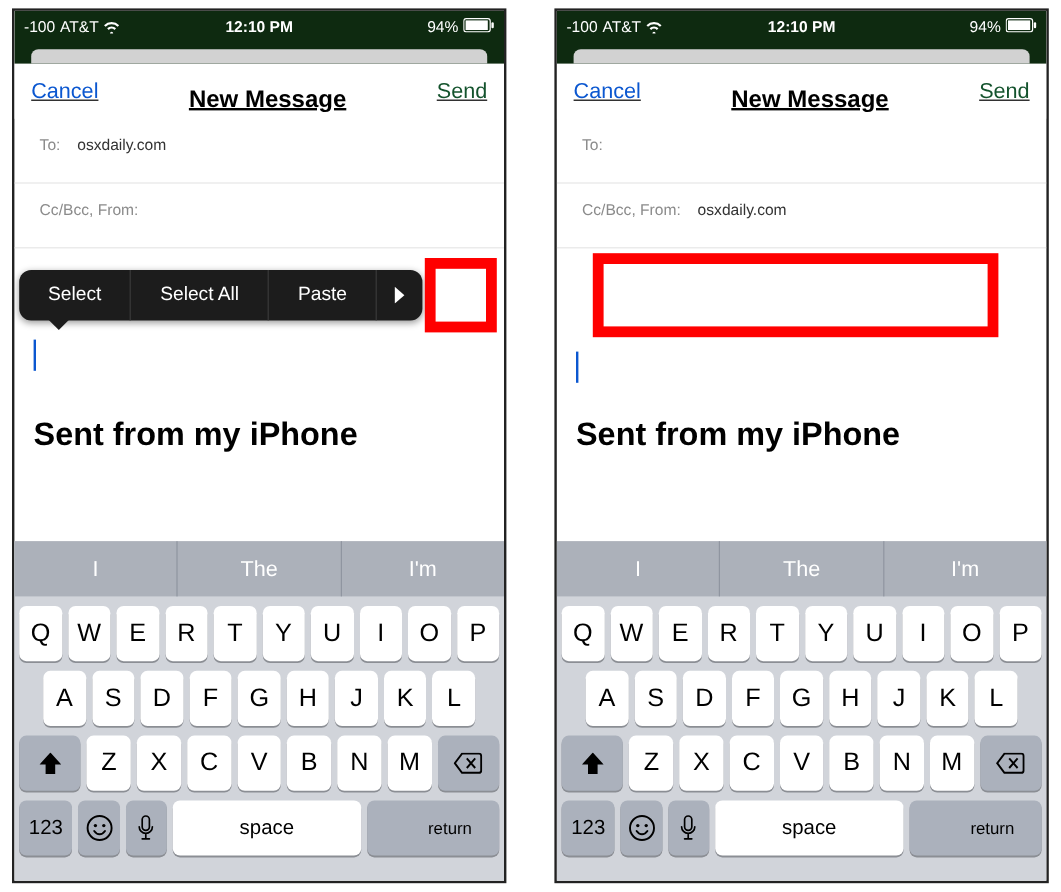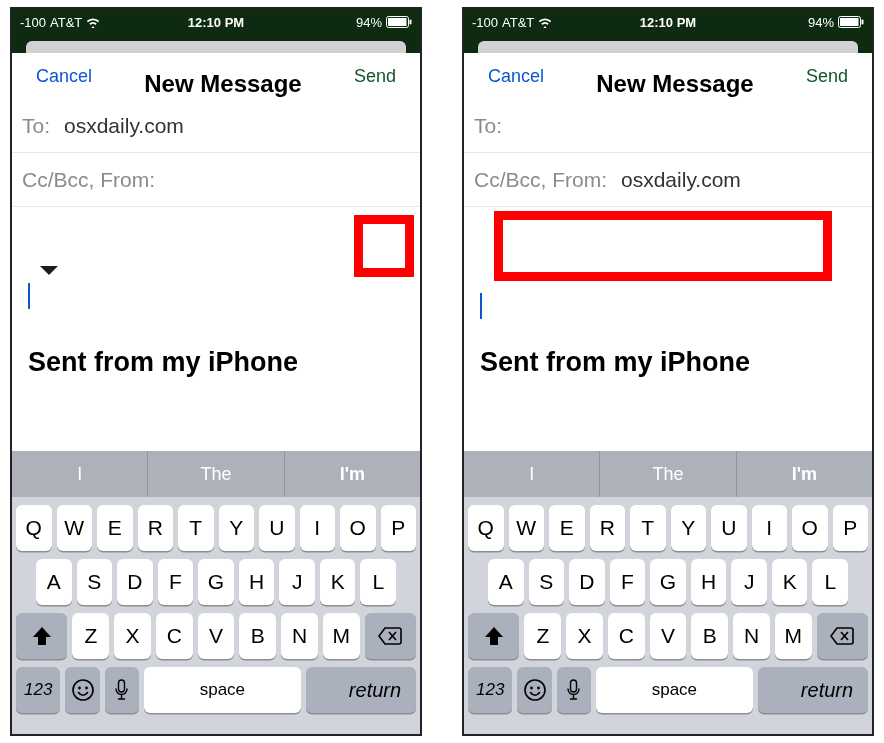--- a/index.html
+++ b/index.html
@@ -26,51 +26,51 @@
     color: #fff;
     display: flex;
     align-items: center;
     justify-content: space-between;
     font-size: 13px;
     padding: 0 8px;
     font-weight: 500;
   }
   .status-left { display:flex; align-items:center; gap:4px; }
   .status-center { position:absolute; left:0; right:0; text-align:center; font-weight:600; }
-  .status-right { display:flex; align-items:center; gap:4px; z-index:1;}
+  .status-right { display:flex; align-items:flex-start; gap:4px; z-index:1;}
   .wifi-icon svg, .batt-icon svg { display:block; }
   .sheet-gap {
     height: 18px;
     background:#0e2a10;
     position:relative;
   }
   .sheet-gap::after{
     content:"";
     position:absolute;
     left:14px; right:14px; top:6px; bottom:0;
     background:#d2d2d2;
     border-radius:6px 6px 0 0;
   }
   .nav-bar {
     height: 46px;
     display:flex;
     align-items:center;
     justify-content:space-between;
-    padding: 0 24px;
+    padding: 0 14px;
     background:#fff;
+    text-decoration:underline;
   }
   .nav-cancel { color:#0b57d0; font-size:18px; }
-  .nav-title  { color:#000; font-size:24px; font-weight:700;margin-top:15px; }
+  .nav-title  { color:#000; font-size:20px; font-weight:700;margin-top:15px; }
   .nav-send   { color:#14532d; font-size:18px; }
   .field-row {
     display:flex;
-    align-items:center;
-    padding: 14px 10px;
+    padding: 14px 21px;
     border-bottom:1px solid #e6e6e6;
-    font-size:21px;
+    font-size:13px;
     min-height:54px;
     position:relative;
   }
   .field-label { color:#8b8b8b; margin-right:14px; }
   .field-value { color:#333; }
   .body-area {
     position:relative;
     height:175px;
     padding: 0 14px;
   }
@@ -142,43 +142,43 @@
   }
   .predict-row .pc {
     flex:1;
     display:flex;
     align-items:center;
     justify-content:center;
     color:#fff;
     font-size:18px;
     border-right:1px solid #8f95a0;
   }
-  .predict-row .pc:last-child{ border-right:none;font-weight:bold;}
+  .predict-row .pc:last-child{ border-right:none;}
   .krow { display:flex; padding:8px 4px 0 4px; gap:5px; justify-content:center;}
   .key {
     background:#fff;
     border-radius:6px;
     box-shadow:0 1.5px 0 #8b8e94;
     height:46px;
     display:flex;
     align-items:center;
     justify-content:center;
     font-size:21px;
     font-weight:500;
     color:#000;
     flex:1;
     min-width:0;
   }
-  .key.fn { background:#abb1bc; font-size:16px;font-style:italic;}
+  .key.fn { background:#abb1bc; font-size:16px;}
   .row2 { padding-left:24px; padding-right:24px;}
   .row3 .shift, .row3 .del { flex:1.4; background:#abb1bc;}
   .row4 .k123 { flex:1.3; background:#abb1bc; font-size:17px;}
   .row4 .emoji, .row4 .mic { flex:1; background:#abb1bc;}
   .row4 .space { flex:4.6; font-size:17px;}
-  .row4 .return { flex:2.4; background:#abb1bc; font-size:20px;padding-left:28px;}
+  .row4 .return { flex:2.4; background:#abb1bc; font-size:14px;padding-left:28px;}
   svg { display:block; }
 </style>
 </head>
 <body>
 
 <div class="phone">
   <div class="status-bar">
     <div class="status-left">
       <span>-100</span>
       <span>AT&amp;T</span>
@@ -209,20 +209,30 @@
   <div class="field-row">
     <span class="field-label">To:</span>
     <span class="field-value">osxdaily.com</span>
   </div>
   <div class="field-row">
     <span class="field-label">Cc/Bcc, From:</span>
   </div>
 
   <div class="body-area">
 
+    <div class="popover" style="left:4px; top:18px;">
+      <div class="item">Select</div>
+      <div class="item">Select All</div>
+      <div class="item">Paste</div>
+      <div class="item arrow">
+        <svg width="10" height="14" viewBox="0 0 10 14">
+            <path fill="#fff" d="M1 0l8 7-8 7z"></path>
+          </svg>
+      </div>
+    </div>
     <div class="pop-pointer" style="left:28px; top:59px;"></div>
     <div class="red-highlight" style="left:342px; top:8px; width:60px; height:62px;"></div>
 
     <div class="cursor"></div>
     <div class="signature">Sent from my iPhone</div>
   </div>
 
   <div class="keyboard">
     <div class="predict-row">
       <div class="pc">I</div>

